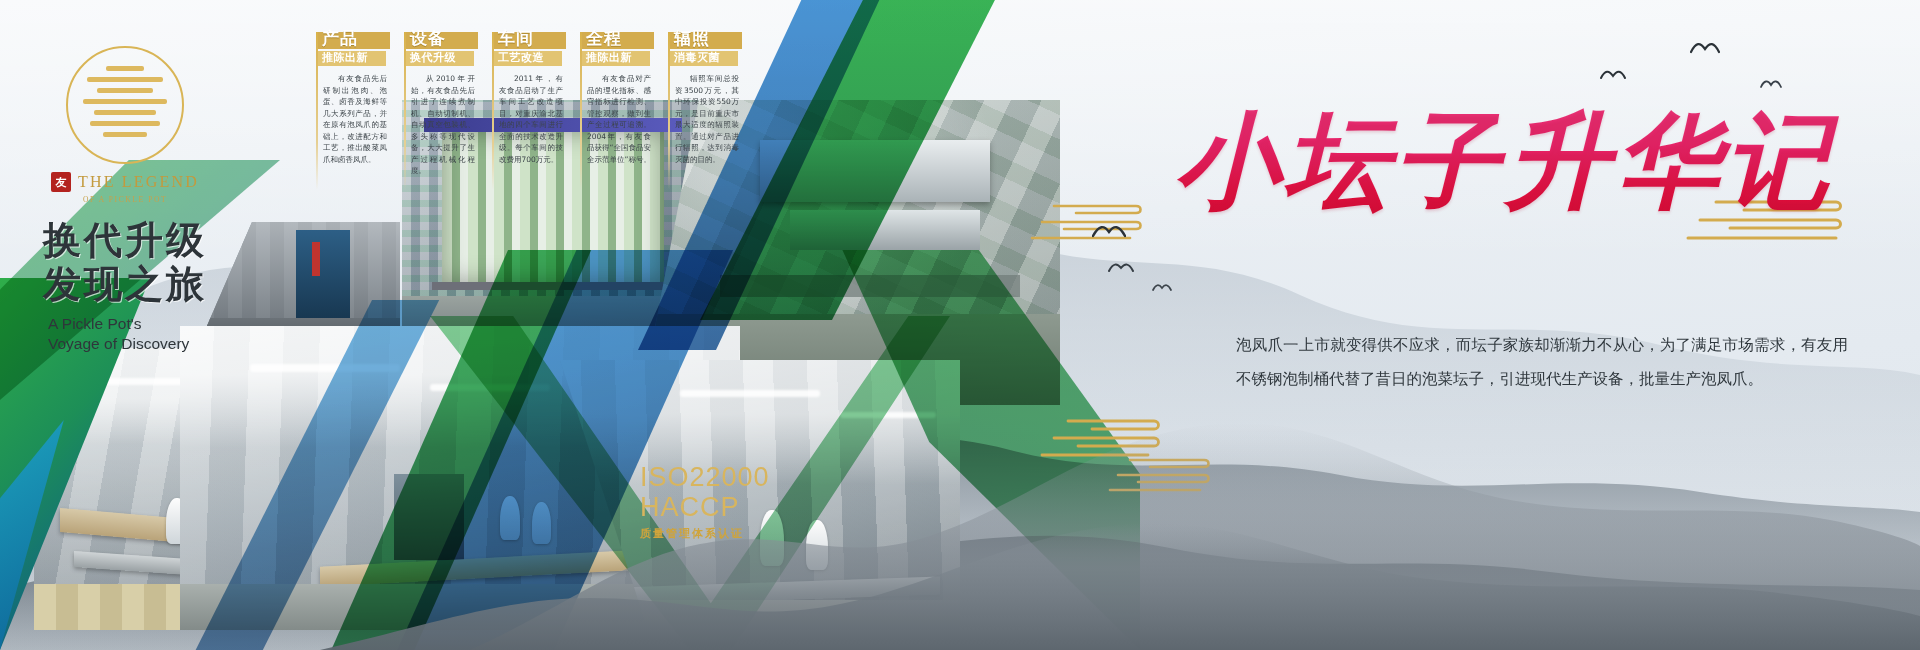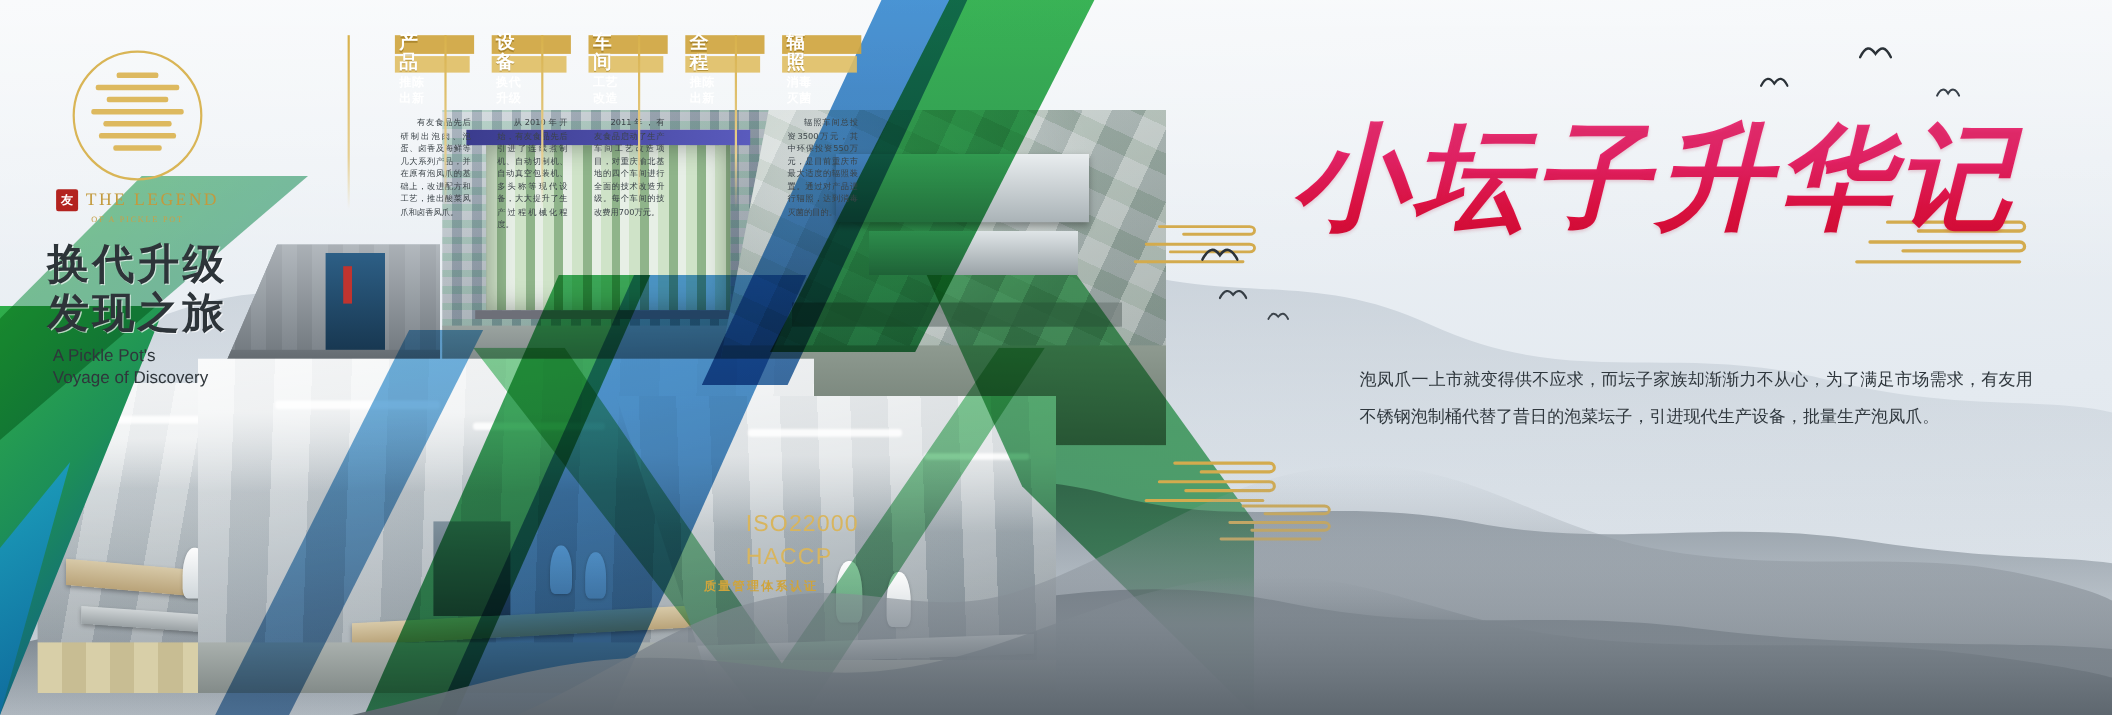--- a/index.html
+++ b/index.html
@@ -80,21 +80,21 @@
     position:absolute;
     background:linear-gradient(180deg,#d7c9a8,#b9a379);
     box-shadow:0 2px 4px rgba(0,0,0,.3);
   }
 
   
   .ribbon { position:absolute; mix-blend-mode:multiply; pointer-events:none; }
 
   
   #cards { position:absolute; left:316px; top:30px; display:flex; gap:14px; z-index:40; }
-  .card { position:relative; width:74px;padding-left:41px; }
+  .card { position:relative; width:74px; }
   .card .rail {
     position:absolute; left:0; top:2px; width:2px; height:158px;
     background:linear-gradient(180deg,#d8b14a,#e6cf92 70%,rgba(230,207,146,0));
   }
   .card .tab { position:relative; margin-left:6px; }
   .card .tab .bg {
     position:absolute; left:-4px; top:2px; width:72px; height:17px;
     background:#cfa53f; opacity:.92;
   }
   .card .tab .bg2 {
@@ -150,23 +150,22 @@
     text-shadow:1px 1px 0 rgba(255,255,255,.7);
   }
   #brand .en {
     margin-top:8px; font-size:15.5px; line-height:20px; color:#2f363b;
     text-align:left; padding-left:48px;
   }
 
   
   #iso { position:absolute; left:640px; top:462px; z-index:35; }
   #iso .l1, #iso .l2 {
-    font-size:21px; line-height:30px; color:#d8b55e; letter-spacing:1px;
+    font-size:27px; line-height:30px; color:#d8b55e; letter-spacing:1px;
     font-family:"Liberation Sans","DejaVu Sans",sans-serif;
-    margin-left:38px;
   }
   #iso .l3 { font-size:11px; line-height:22px; color:#cfa43c; letter-spacing:2px; font-weight:bold; }
 
   
   #title-cal {
     position:absolute; left:1175px; top:96px; width:690px; height:130px; z-index:40;
   }
   #title-cal .glyphs {
     font-family:"DejaVu Serif","Liberation Serif",serif;
     font-size:104px; line-height:130px; letter-spacing:6px; font-weight:bold;
@@ -352,20 +351,21 @@
     </div>
 
     <div class="card">
       <div class="rail"></div>
       <div class="tab">
         <div class="bg"></div>
         <div class="bg2"></div>
         <h3>全程</h3>
         <h4>推陈出新</h4>
       </div>
+      <p>有友食品对产品的理化指标、感官指标进行检测、管控观察，做到生产全过程可追溯。2004年，有友食品获得“全国食品安全示范单位”称号。</p>
     </div>
 
     <div class="card">
       <div class="rail"></div>
       <div class="tab">
         <div class="bg"></div>
         <div class="bg2"></div>
         <h3>辐照</h3>
         <h4>消毒灭菌</h4>
       </div>

